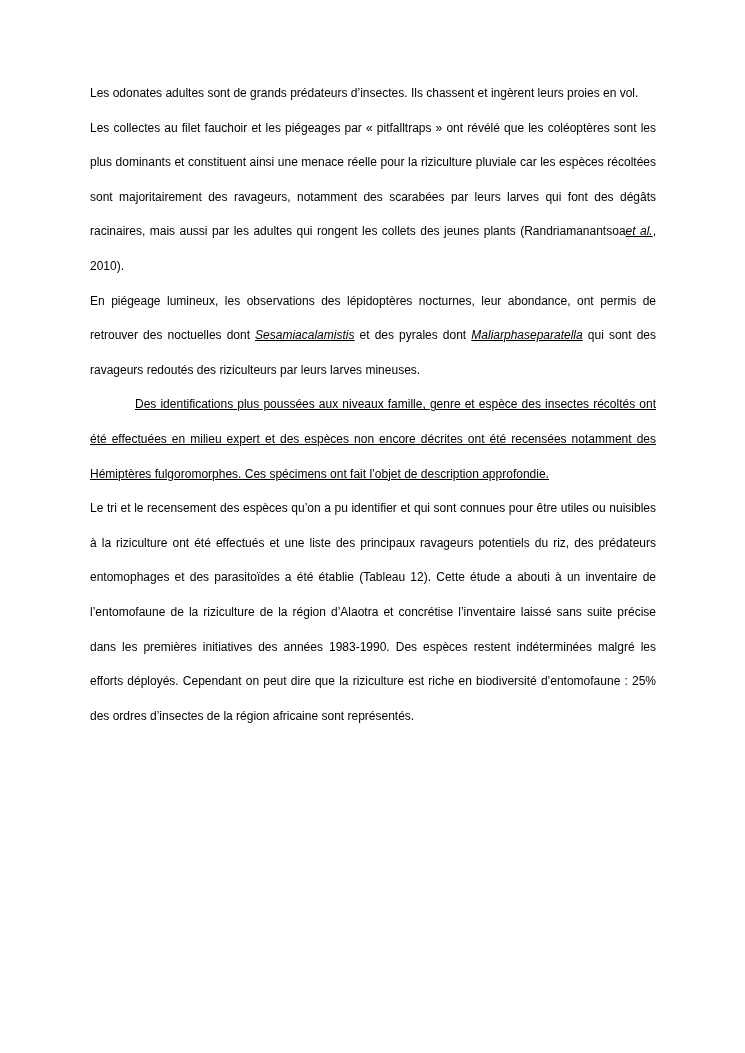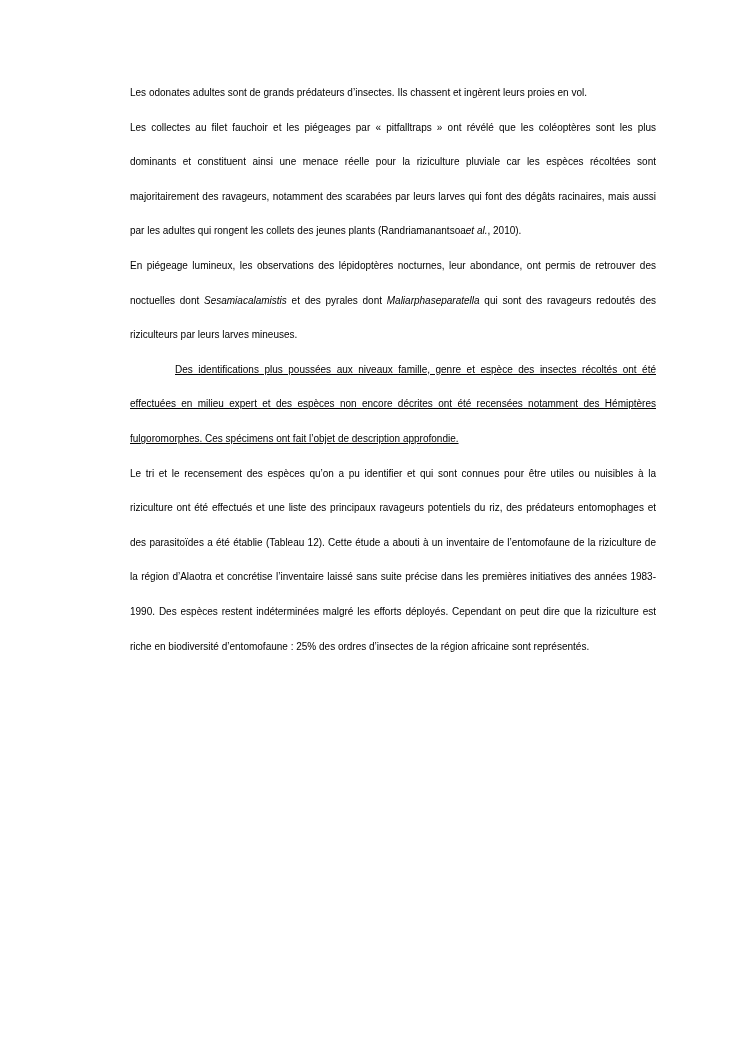--- a/index.html
+++ b/index.html
@@ -12,36 +12,36 @@
     width: 745px;
     height: 1053px;
     margin: 0 auto;
     background: #ffffff;
     box-sizing: border-box;
     padding: 76px 89px 0 90px;
     overflow: hidden;
   }
   .content {
     font-family: "Liberation Sans", sans-serif;
-    font-size: 10px;
+    font-size: 12px;
     color: #000000;
     line-height: 34.6px;
-    margin-left: 40px;
   }
   .para {
     margin: 0;
     padding: 0;
     text-align: justify;
   }
   .para.indent {
     text-indent: 45px;
     text-decoration: underline;
   }
   .italic {
     font-style: italic;
+    text-decoration: underline;
   }
 </style>
 </head>
 <body>
 
 <div class="page">
   <div class="content" id="doc">
       <p class="para"><span class="">Les odonates adultes sont de grands prédateurs d’insectes. Ils chassent et ingèrent leurs proies en vol.</span></p>
       <p class="para"><span class="">Les collectes au filet fauchoir et les piégeages par « pitfalltraps » ont révélé que les coléoptères sont les plus dominants et constituent ainsi une menace réelle pour la riziculture pluviale car les espèces récoltées sont majoritairement des ravageurs, notamment des scarabées par leurs larves qui font des dégâts racinaires, mais aussi par les adultes qui rongent les collets des jeunes plants (Randriamanantsoa</span><span class="italic">et al.</span><span class="">, 2010).</span></p>
       <p class="para"><span class="">En piégeage lumineux, les observations des lépidoptères nocturnes, leur abondance, ont permis de retrouver des noctuelles dont </span><span class="italic">Sesamiacalamistis</span><span class=""> et des pyrales dont </span><span class="italic">Maliarphaseparatella</span><span class=""> qui sont des ravageurs redoutés des riziculteurs par leurs larves mineuses.</span></p>

